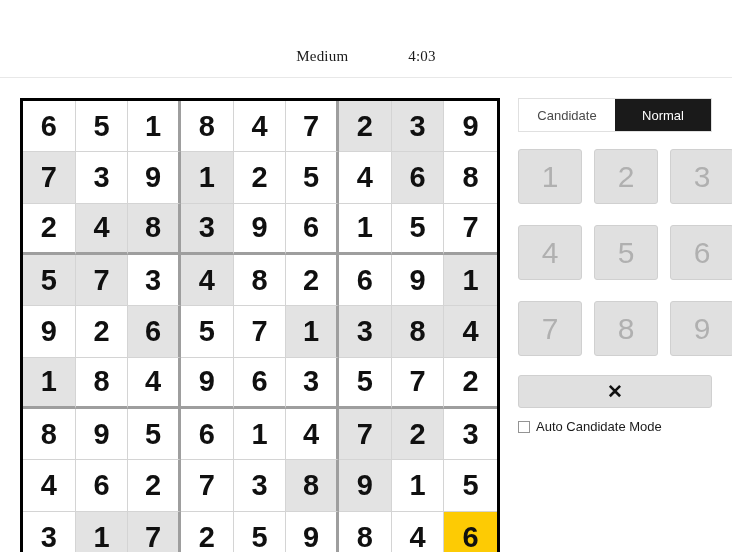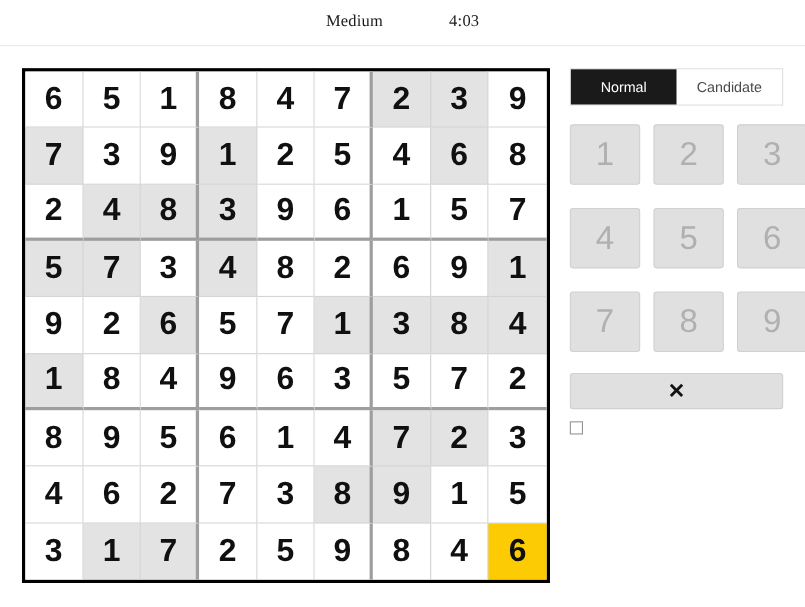--- a/index.html
+++ b/index.html
@@ -18,20 +18,21 @@
   
   #header {
     height: 42px;
     box-sizing: border-box;
     border-bottom: 1px solid #e8e8e8;
     display: flex;
     align-items: center;
     justify-content: center;
     gap: 60px;
     position: relative;
+    margin-top: 36px;
   }
   .header-item {
     font-family: "Liberation Serif", serif;
     font-size: 15px;
     color: #1a1a1a;
     letter-spacing: .2px;
   }
   #header-difficulty { margin-left: 0px; }
   #header-timer { font-family: "Liberation Serif", serif; }
 
@@ -264,36 +265,37 @@
         <div class="cell bx lastrow">9</div>
         <div class="cell lastrow">8</div>
         <div class="cell lastrow">4</div>
         <div class="cell selected lastcol lastrow">6</div>
       </div>
   </div>
 
   <div id="panel">
 
     <div id="mode-tabs">
+        <div class="mode-tab">Candidate</div>
         <div class="mode-tab active">Normal</div>
-        <div class="mode-tab">Candidate</div>
       </div>
 
     <div id="numpad">
         <div class="num-btn">1</div>
         <div class="num-btn">2</div>
         <div class="num-btn">3</div>
         <div class="num-btn">4</div>
         <div class="num-btn">5</div>
         <div class="num-btn">6</div>
         <div class="num-btn">7</div>
         <div class="num-btn">8</div>
         <div class="num-btn">9</div>
       </div>
 
     <div id="erase-btn">✕</div>
 
     <div id="auto-candidate-row">
       <div id="auto-candidate-checkbox"></div>
+      <span id="auto-candidate-label">Auto Candidate Mode</span>
     </div>
 
   </div>
 </div>
 
 </body></html>

